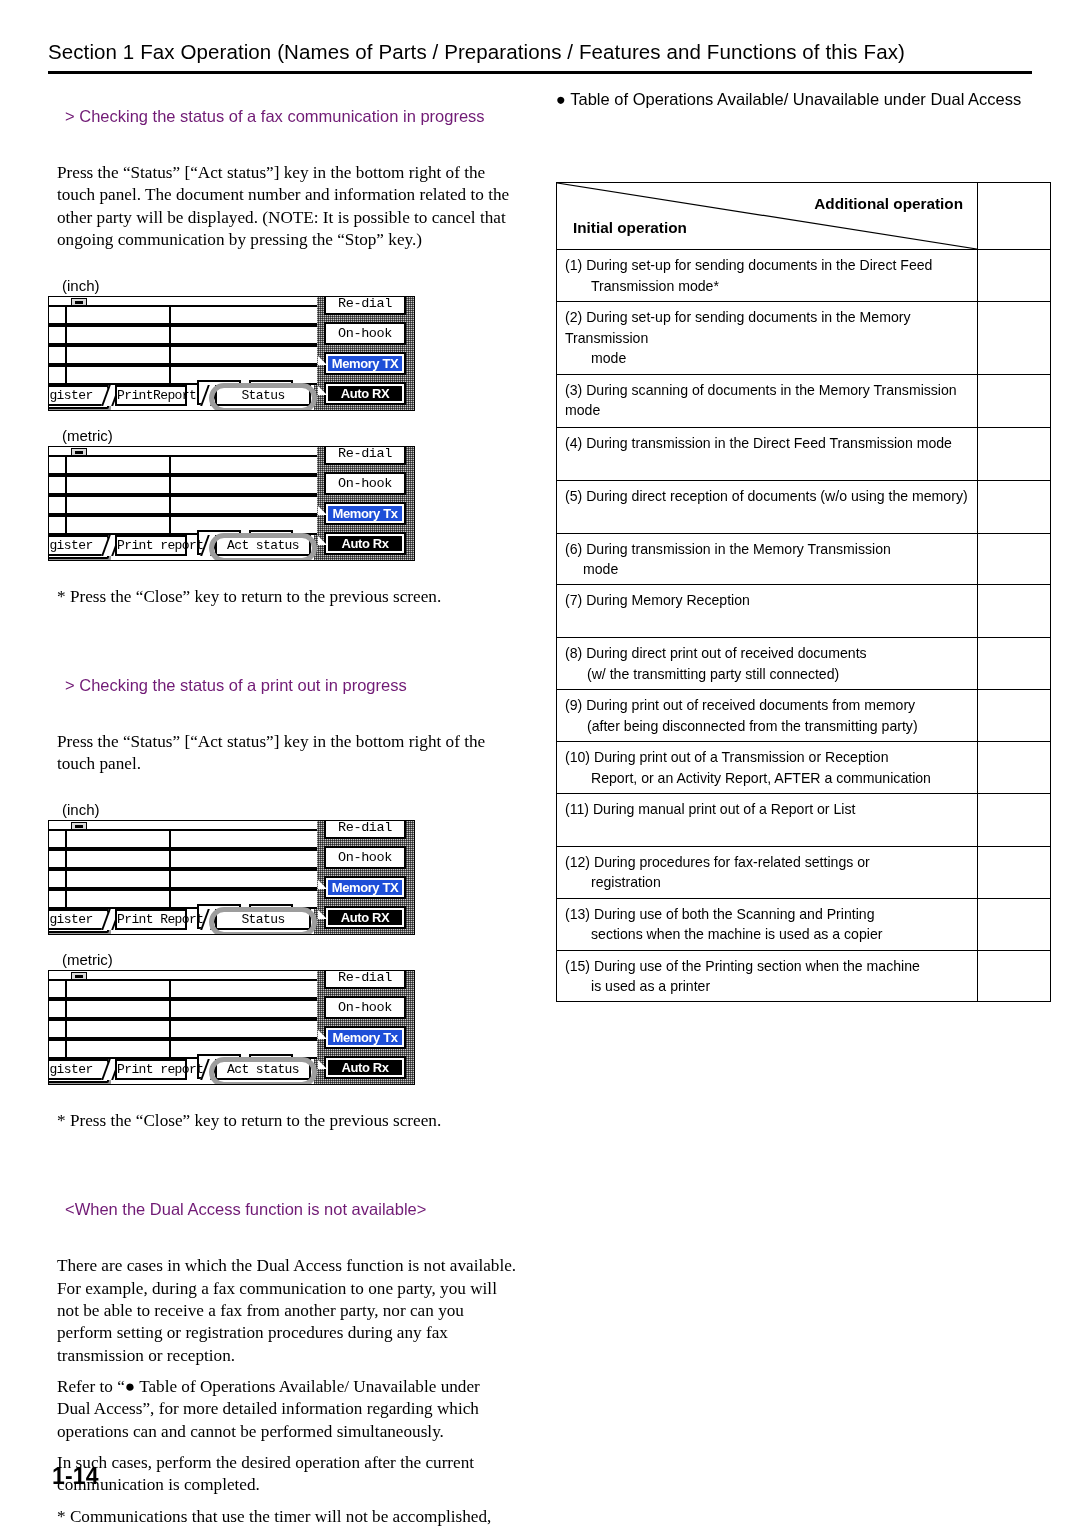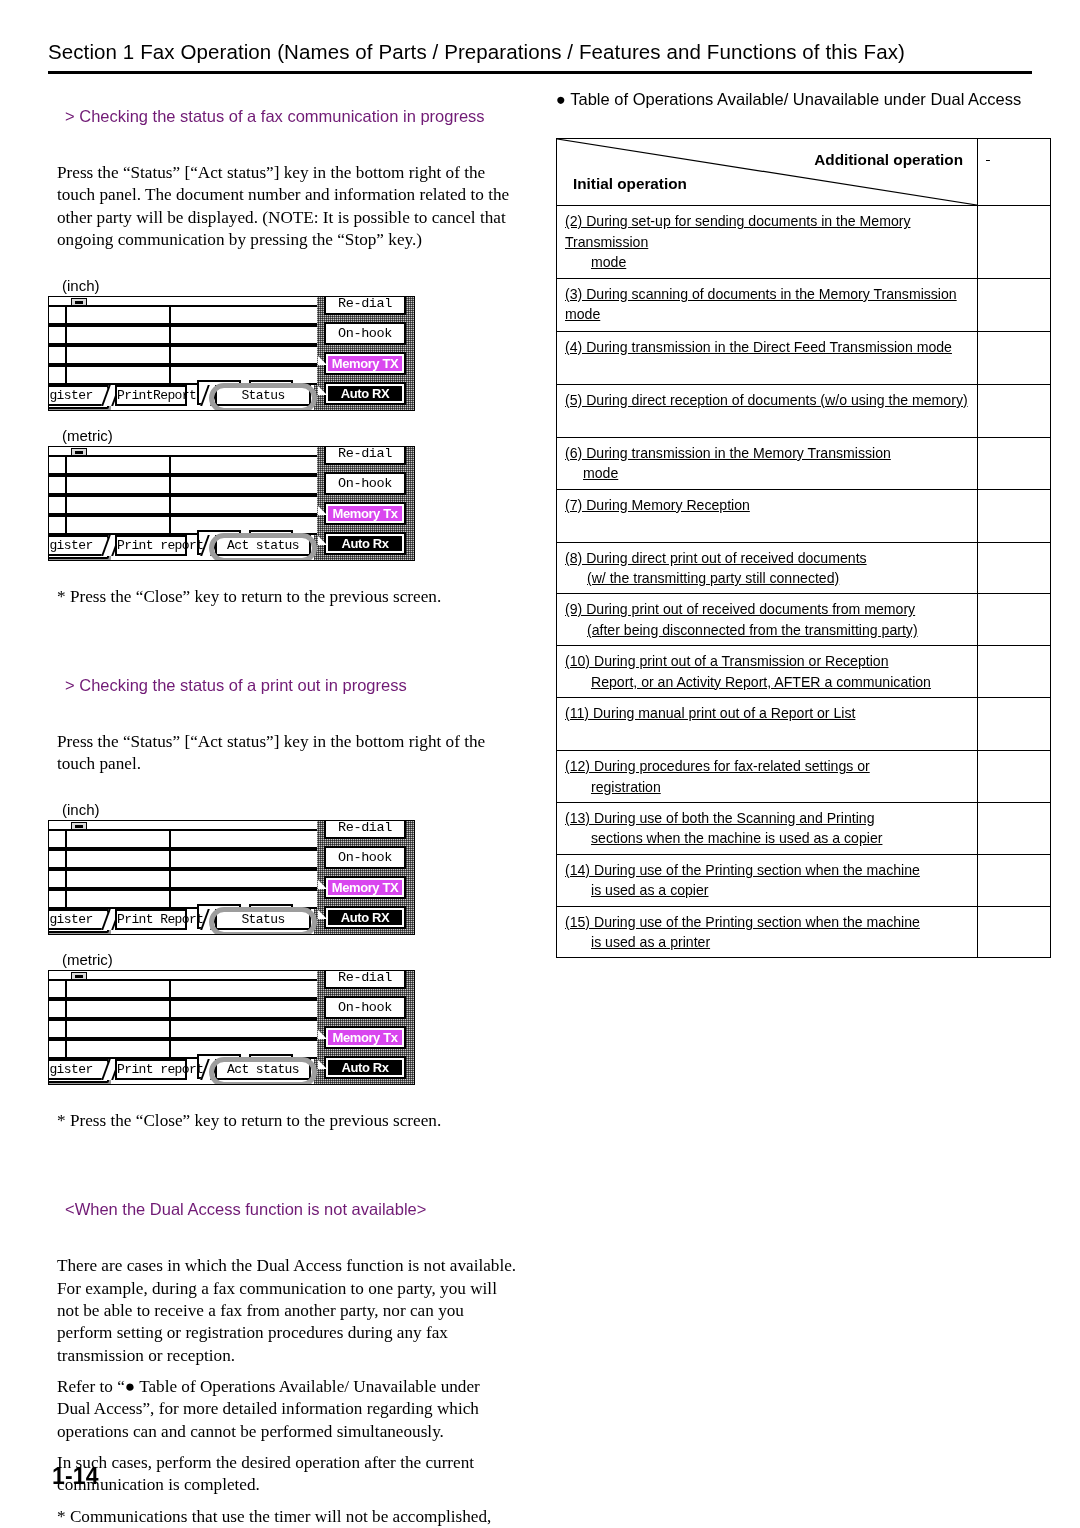--- a/index.html
+++ b/index.html
@@ -296,21 +296,21 @@
     font-size: 13.5px;
     letter-spacing: -0.4px;
     line-height: 19px;
     text-align: center;
     color: #000;
     white-space: nowrap;
   }
   .lcd .hkey.k1 { top: -5px; }
   .lcd .hkey.k2 { top: 25px; }
   .lcd .hkey.k3 {
-    top: 55px; background: #d946ef; color: #fff;
+    top: 55px; background: #1d4ed8; color: #fff;
     font-family: "Liberation Sans", sans-serif;
     font-weight: bold; font-size: 13px;
     border: 2px solid #000;
   }
   .lcd .hkey.k4 {
     top: 85px; background: #000; color: #fff;
     font-family: "Liberation Sans", sans-serif;
     font-weight: bold; font-size: 13px;
     border: 2px solid #000;
     text-align: center;
@@ -336,25 +336,24 @@
   
   .bullet-head {
     font-family: "Liberation Sans", sans-serif;
     font-size: 16.5px;
     line-height: 1.36;
     margin: 0;
     padding-left: 16px;
     text-indent: -16px;
   }
   .tbl {
-    margin-top: 28px;
+    margin-top: 72px;
     width: 478px;
     border-collapse: collapse;
     table-layout: fixed;
-    text-decoration: underline;
   }
   .tbl td {
     border: 1.5px solid #000;
     vertical-align: top;
     font-family: "Liberation Sans", sans-serif;
     font-size: 14.1px;
     line-height: 1.45;
     padding: 5px 6px 5px 8px;
     color: #000;
   }
@@ -681,20 +680,27 @@
           <td class="cell-op hdr-cell">
             <svg class="diag" viewBox="0 0 420 66" preserveAspectRatio="none">
               <line x1="0" y1="0" x2="420" y2="66" stroke="#000" stroke-width="1.2" vector-effect="non-scaling-stroke"></line>
             </svg>
             <span class="lbl-add">Additional operation</span>
             <span class="lbl-init">Initial operation</span>
           </td>
           <td class="cell-mark">&nbsp;</td>
         </tr>
 
+        <tr>
+          <td class="cell-op">
+            <span>(1) During set-up for sending documents in the Direct Feed</span>
+            <span class="row-line2 ind-a">Transmission mode*</span>
+          </td>
+          <td class="cell-mark"></td>
+        </tr>
 
         <tr>
           <td class="cell-op">
             <span>(2) During set-up for sending documents in the Memory Transmission</span>
             <span class="row-line2 ind-a">mode</span>
           </td>
           <td class="cell-mark"></td>
         </tr>
 
         <tr>
@@ -773,27 +779,20 @@
         </tr>
 
         <tr>
           <td class="cell-op">
             <span>(13) During use of both the Scanning and Printing</span>
             <span class="row-line2 ind-a">sections when the machine is used as a copier</span>
           </td>
           <td class="cell-mark"></td>
         </tr>
 
-        <tr>
-          <td class="cell-op">
-            <span>(14) During use of the Printing section when the machine</span>
-            <span class="row-line2 ind-a">is used as a copier</span>
-          </td>
-          <td class="cell-mark"></td>
-        </tr>
 
         <tr>
           <td class="cell-op">
             <span>(15) During use of the Printing section when the machine</span>
             <span class="row-line2 ind-a">is used as a printer</span>
           </td>
           <td class="cell-mark"></td>
         </tr>
 
       </tbody>

